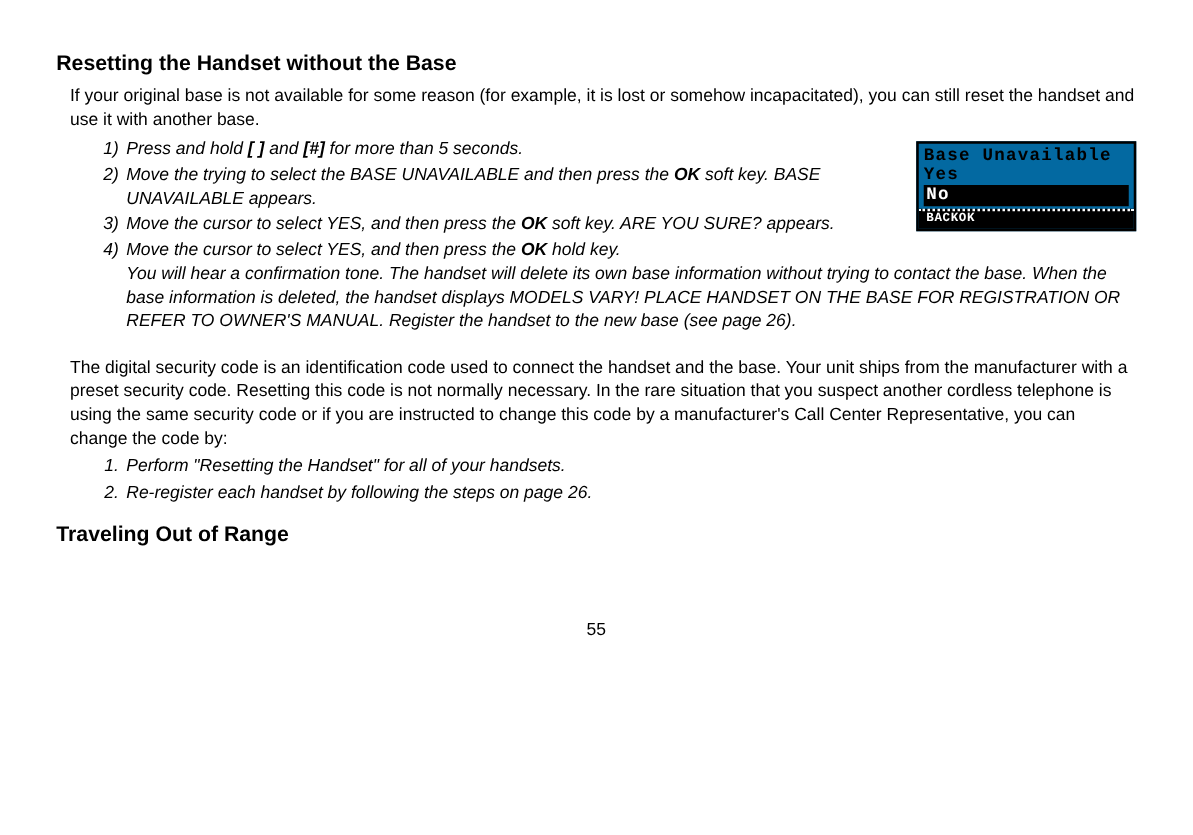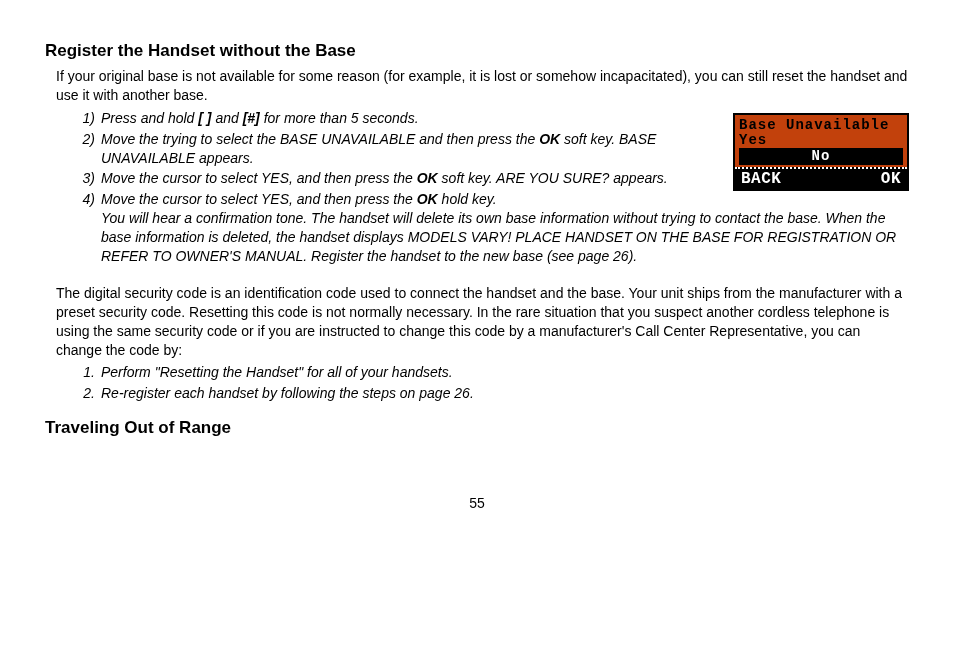--- a/index.html
+++ b/index.html
@@ -47,55 +47,53 @@
   .bold { font-weight: bold; }
   .page-num { text-align: center; margin-top: 54px; font-size: 14px; }
 
   .float-lcd {
     float: right;
     margin: 4px 0 4px 10px;
   }
   .lcd {
     width: 172px;
     border: 2px solid #000;
-    background: #c2410c;
+    background: #0369a1;
     font-family: "Courier New", monospace;
     font-weight: bold;
     font-size: 14px;
     line-height: 1;
     letter-spacing: 1px;
   }
   .lcd-top {
     padding: 3px 4px 2px 4px;
   }
   .lcd-row { height: 15px; }
   .lcd-row.inv {
     background: #000;
     color: #fff;
     padding: 1px 2px 1px 2px;
     margin: 0 -0px;
-    text-align: center;
   }
   .lcd-soft {
     display: flex;
-    justify-content: space-between;
     background: #000;
     color: #fff;
-    font-size: 16px;
+    font-size: 10px;
     padding: 2px 6px;
     letter-spacing: 0.5px;
     border-top: 2px dotted #fff;
   }
   .clear { clear: both; }
 </style>
 </head>
 <body>
 
 <div class="section">
-  <h2>Register the Handset without the Base</h2>
+  <h2>Resetting the Handset without the Base</h2>
   <p class="intro">If your original base is not available for some reason (for example, it is lost or somehow incapacitated), you can still reset the handset and use it with another base.</p>
 
   <div class="float-lcd">
     <div class="lcd">
       <div class="lcd-top">
         <div class="lcd-row">Base Unavailable</div>
         <div class="lcd-row">Yes</div>
         <div class="lcd-row inv">No</div>
       </div>
       <div class="lcd-soft">

